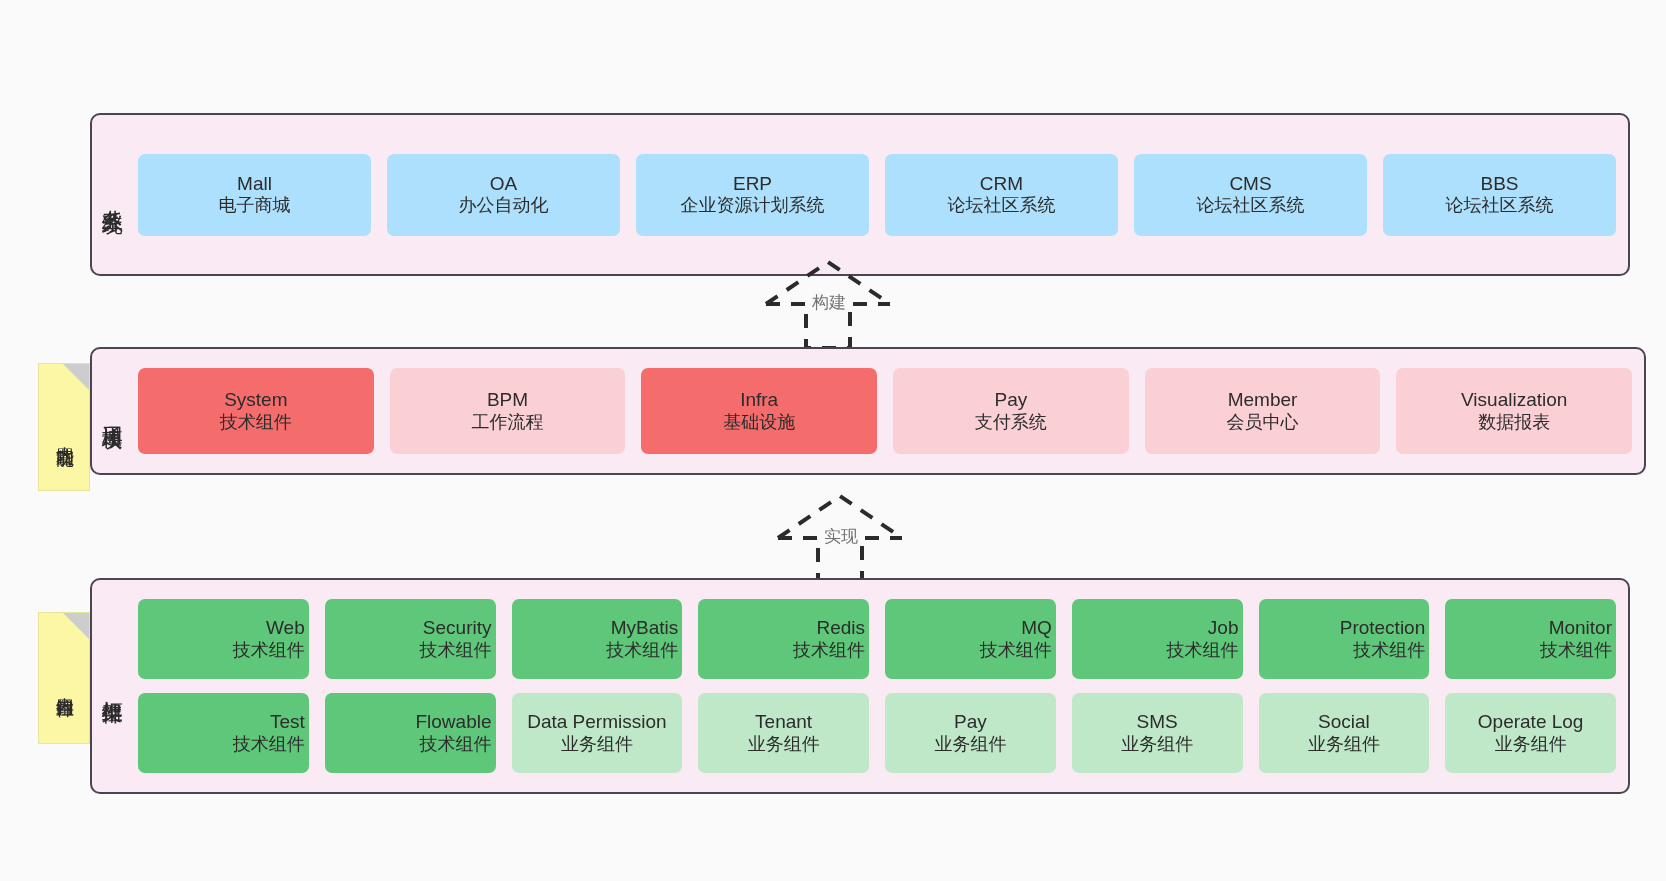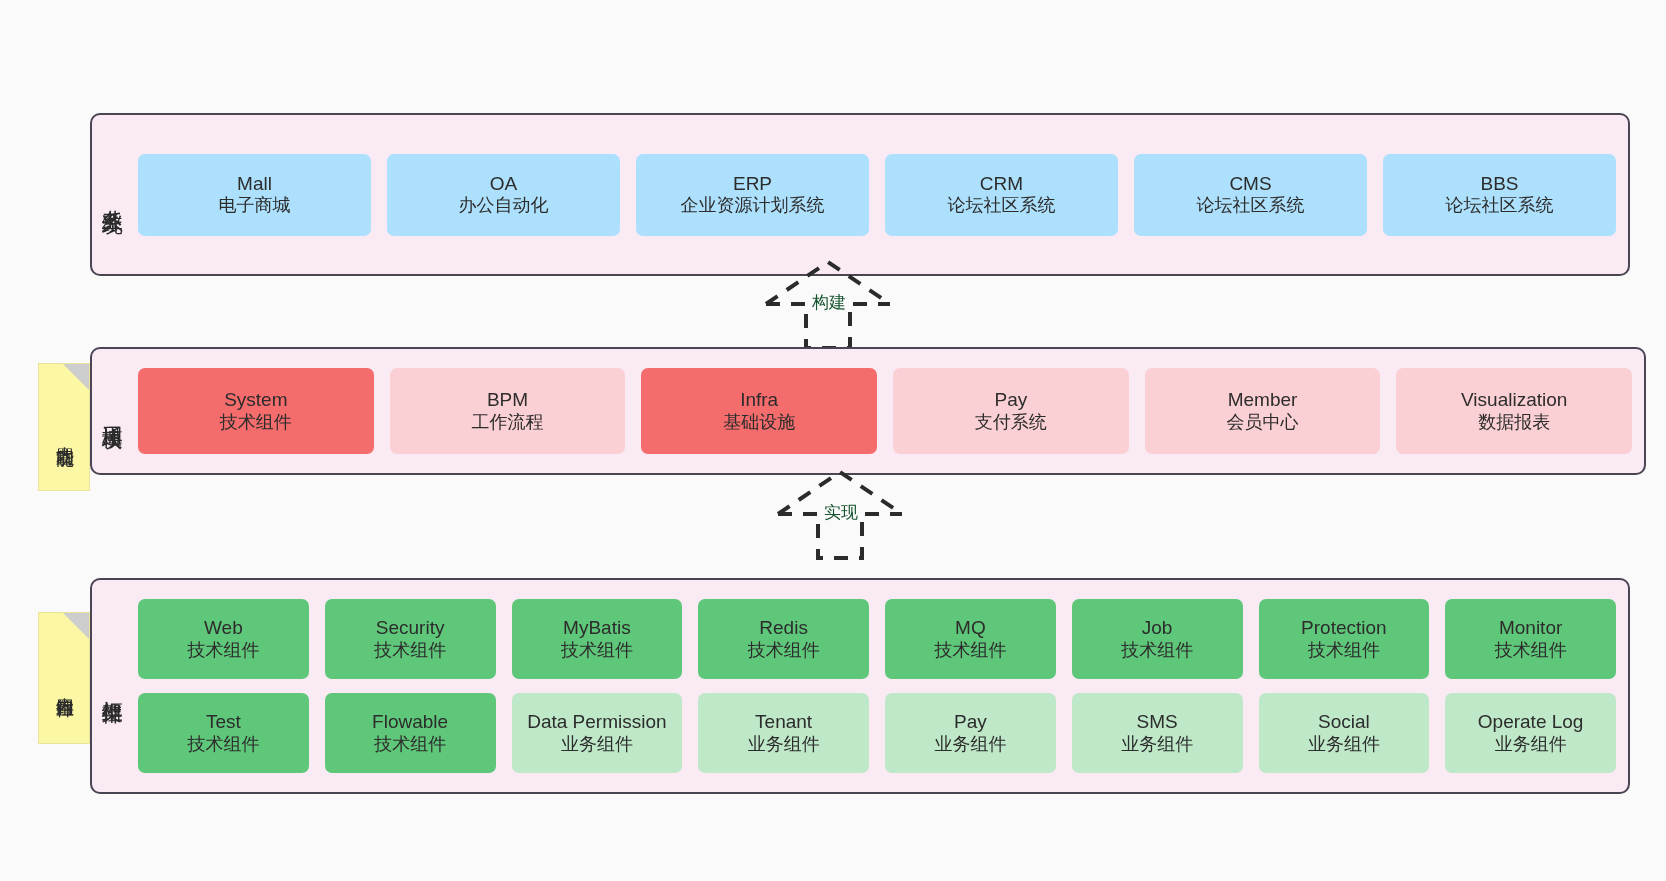--- a/index.html
+++ b/index.html
@@ -92,21 +92,21 @@
   }
 
   .h-biz  { height: 82px; }
   .h-mod  { height: 86px; }
   .h-comp { height: 80px; }
 
   
   .c-blue      { background: #ade0fc; }
   .c-red       { background: #f56c6c; }
   .c-pinklight { background: #fbd0d4; }
-  .c-green     { background: #5fc779; }
+  .c-green     { background: #5fc779; align-items: flex-end; }
   .c-greenpale { background: #bfe8c8; }
 
   
   .note {
     position: absolute;
     box-sizing: border-box;
     background: #fbf7a5;
     border: 1px solid #e8e49a;
     font-size: 18px;
     line-height: 1.1;
@@ -132,21 +132,21 @@
   }
 
   
   .arrow {
     position: absolute;
   }
   .arrow svg { display: block; overflow: visible; }
   .arrow .alabel {
     position: absolute;
     font-size: 17px;
-    color: #14532d;
+    color: #737373;
     background: #fafafa;
     padding: 0 2px;
     white-space: nowrap;
     user-select: none;
   }
 </style>
 </head>
 <body>
 
 <div id="canvas">
@@ -221,21 +221,21 @@
         </div>
       </div>
     </div>
   </div>
 
   <div class="note" style="left:38px; top:363px; width:52px; height:128px;">
     <span class="fold"></span>
     <span>内置功能</span>
   </div>
 
-  <div class="arrow" style="left:770px; top:468px; width:150px; height:92px;">
+  <div class="arrow" style="left:770px; top:492px; width:150px; height:92px;">
     <svg width="150" height="92" viewBox="0 0 150 92">
       <path d="M 8 46 L 70 4 L 132 46" fill="none" stroke="#2b2b2b" stroke-width="4" stroke-dasharray="14,11" stroke-linecap="butt"></path>
       <path d="M 8 46 L 48 46 L 48 90 L 92 90 L 92 46 L 132 46" fill="none" stroke="#2b2b2b" stroke-width="4" stroke-dasharray="14,11" stroke-linecap="butt"></path>
     </svg>
     <span class="alabel" style="left:52px; top:33px;">实现</span>
   </div>
 
   <div class="layer" id="layer3" style="left:90px; top:578px; width:1540px; height:216px;">
     <div class="layer-title">框架组件</div>
     <div class="layer-body">

